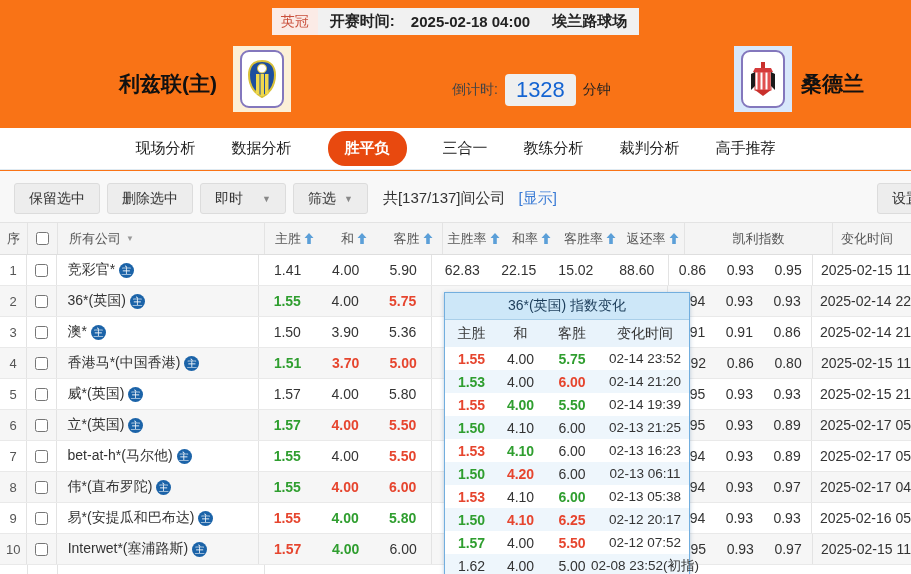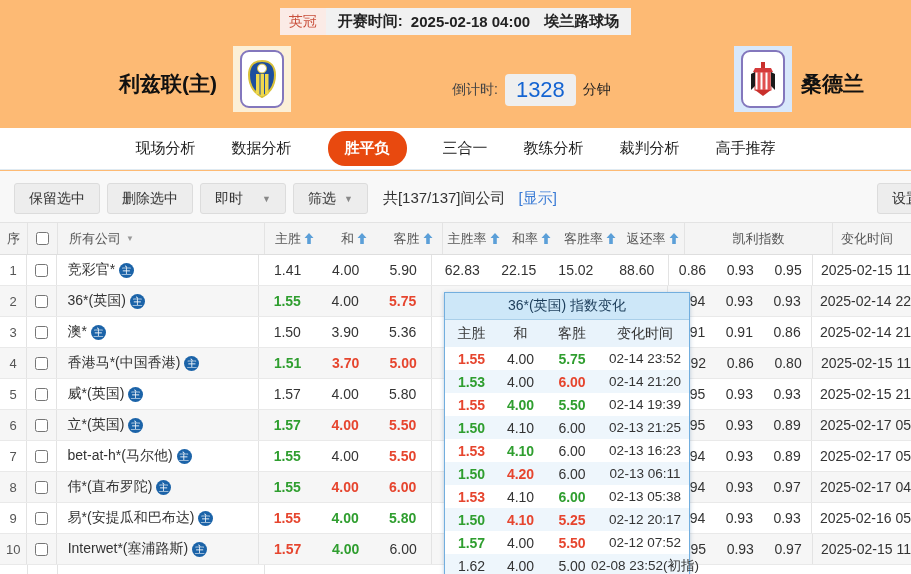--- a/index.html
+++ b/index.html
@@ -1,23 +1,23 @@
 <!DOCTYPE html>
 <html><head>
 <meta charset="utf-8">
 <style>
   * { margin:0; padding:0; box-sizing:border-box; }
   html,body { background:#fff; }
   body { font-family:"Liberation Sans","DejaVu Sans",sans-serif; }
-  #screen { position:relative; width:911px; height:574px; overflow:hidden; background:#fdba74; }
+  #screen { position:relative; width:911px; height:574px; overflow:hidden; background:#f97316; }
 
   
   .top-info { position:absolute; top:8px; left:0; right:0; display:flex; justify-content:center; align-items:stretch; }
   .league-badge { background:#fbebe6; color:#c9503c; font-size:14px; padding:4px 9px; display:flex; align-items:center; }
-  .match-info { background:#f1f1f1; color:#222; font-size:15px; font-weight:bold; padding:4px 12px; display:flex; align-items:center; gap:8px; }
+  .match-info { background:#f1f1f1; color:#222; font-size:15px; font-weight:bold; padding:4px 12px; display:flex; align-items:center; gap:16px; }
   .match-info .venue { margin-left:6px; }
 
   
   .team-name { position:absolute; top:70px; font-size:21px; font-weight:bold; color:#111; }
   .home-name { left:105px; width:126px; text-align:center; }
   .away-name { left:801px; width:90px; text-align:left; }
   .logo-box { position:absolute; top:46px; width:58px; height:66px; display:flex; align-items:center; justify-content:center; }
   .home-logo { left:233px; background:#fcf0d7; }
   .away-logo { left:734px; background:#d8e8fb; }
   .logo-inner { width:44px; height:58px; background:#fff; border:2px solid #8377bd; border-radius:9px; display:flex; align-items:center; justify-content:center; }
@@ -499,21 +499,21 @@
         </div>
         <div class="popup-row">
           <div class="p-cell p-c1 v-r">1.53</div>
           <div class="p-cell p-c2 v-k">4.10</div>
           <div class="p-cell p-c3 v-g">6.00</div>
           <div class="p-cell p-c4 p-time">02-13 05:38</div>
         </div>
         <div class="popup-row alt">
           <div class="p-cell p-c1 v-g">1.50</div>
           <div class="p-cell p-c2 v-r">4.10</div>
-          <div class="p-cell p-c3 v-r">5.25</div>
+          <div class="p-cell p-c3 v-r">6.25</div>
           <div class="p-cell p-c4 p-time">02-12 20:17</div>
         </div>
         <div class="popup-row">
           <div class="p-cell p-c1 v-g">1.57</div>
           <div class="p-cell p-c2 v-k">4.00</div>
           <div class="p-cell p-c3 v-r">5.50</div>
           <div class="p-cell p-c4 p-time">02-12 07:52</div>
         </div>
         <div class="popup-row alt">
           <div class="p-cell p-c1 v-k">1.62</div>

